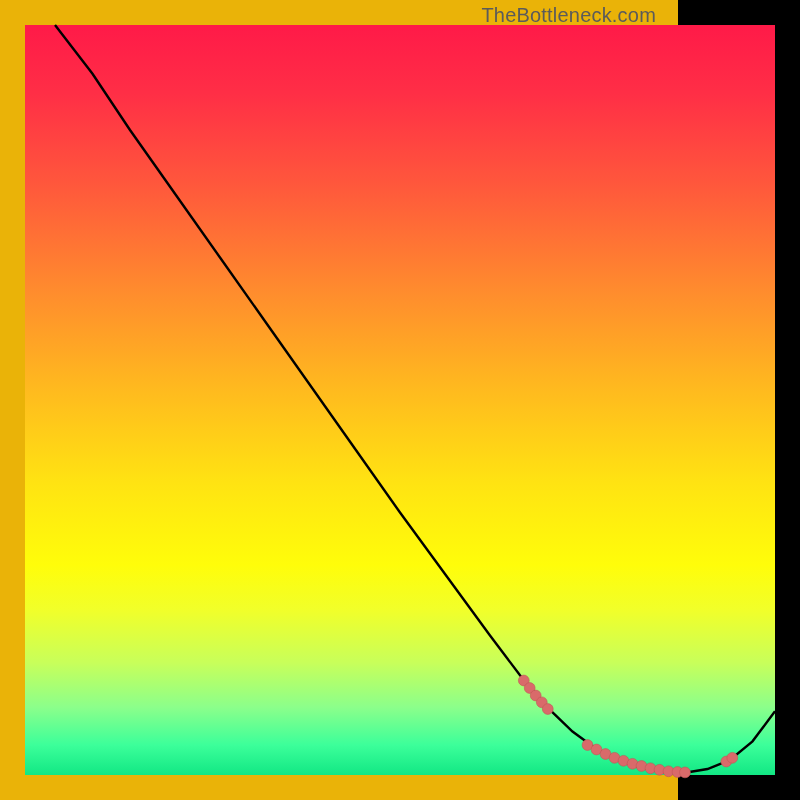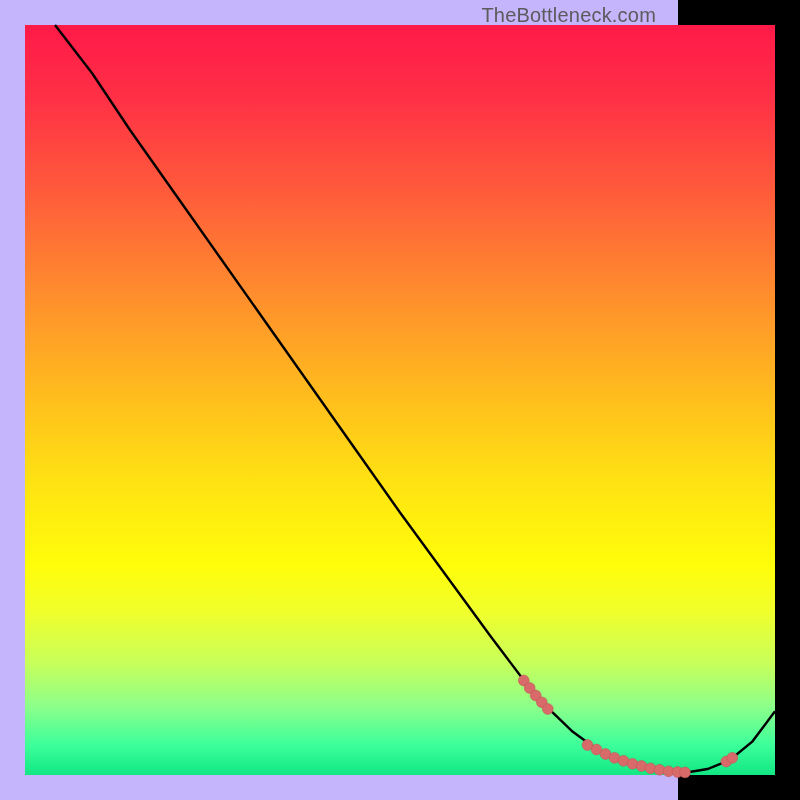--- a/index.html
+++ b/index.html
@@ -8,21 +8,21 @@
     width: 800px;
     height: 800px;
     background: #000;
     overflow: hidden;
     font-family: Arial, Helvetica, sans-serif;
   }
   .frame {
     position: relative;
     width: 678px;
     height: 800px;
-    background: #c4b5fd;
+    background: #eab308;
   }
   .plot {
     position: absolute;
     left: 25px;
     top: 25px;
     width: 750px;
     height: 750px;
     background: linear-gradient(
       to bottom,
       #ff1a48 0%,

